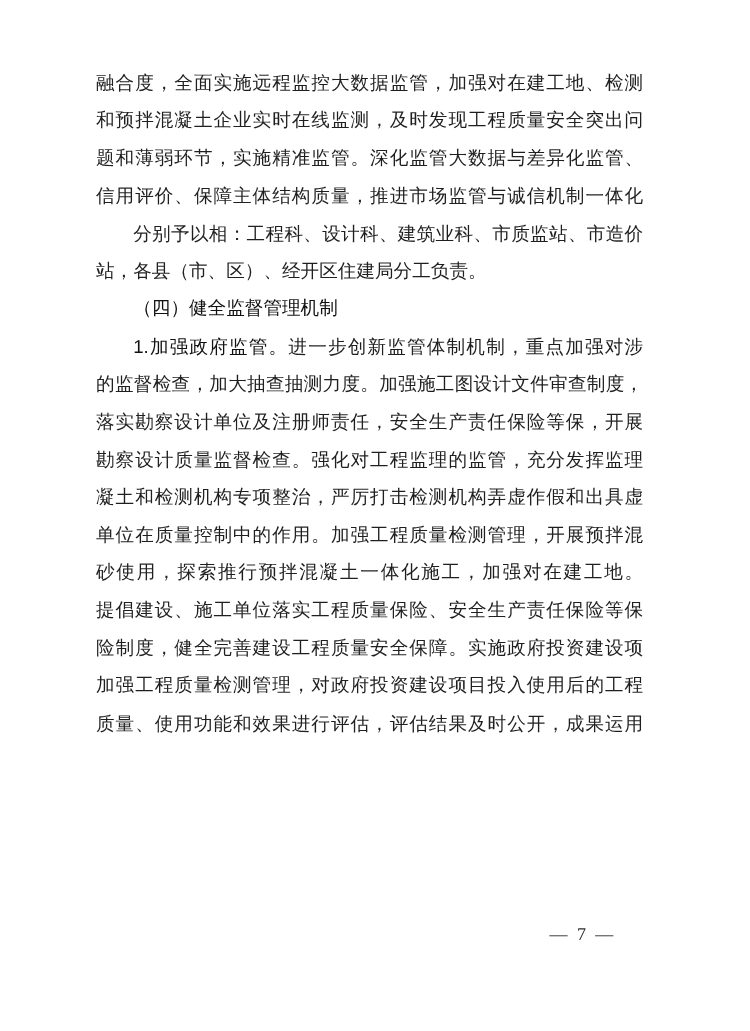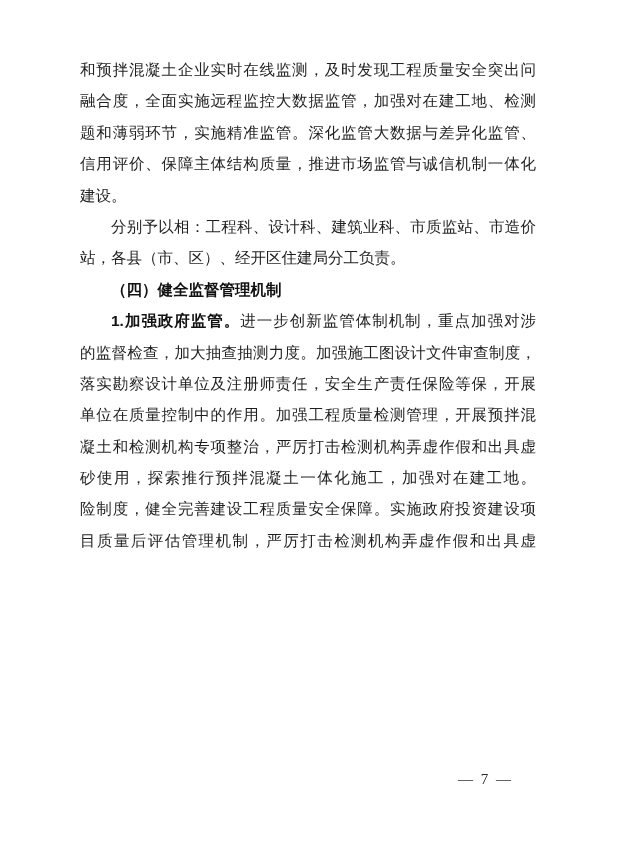--- a/index.html
+++ b/index.html
@@ -25,57 +25,59 @@
     line-height: 31.4px;
     font-size: 15.5px;
     text-align: justify;
     text-align-last: justify;
     overflow: hidden;
     letter-spacing: 0;
   }
   .line.short { text-align-last: left; }
   .line.indent { padding-left: 31px; }
   .bold {
-    font-weight: 700;
+    font-weight: 400;
     font-family: "Liberation Sans", "DejaVu Sans", sans-serif;
     color: #111111;
   }
   .page-number {
     position: absolute;
     top: 768px;
     left: 458px;
     font-size: 15px;
     line-height: 22px;
     letter-spacing: 2px;
     color: #2b2b2b;
     font-family: "Liberation Serif", "DejaVu Serif", serif;
   }
 </style>
 </head>
 <body>
 
 <div class="page">
   <div class="doc">
 
+    <div class="line">融合度，全面实施远程监控大数据监管，加强对在建工地、检测</div>
     <div class="line">和预拌混凝土企业实时在线监测，及时发现工程质量安全突出问</div>
-    <div class="line">融合度，全面实施远程监控大数据监管，加强对在建工地、检测</div>
     <div class="line">题和薄弱环节，实施精准监管。深化监管大数据与差异化监管、</div>
     <div class="line">信用评价、保障主体结构质量，推进市场监管与诚信机制一体化</div>
-    <div class="line short">建设。</div>
 
     <div class="line indent">分别予以相：工程科、设计科、建筑业科、市质监站、市造价</div>
     <div class="line short">站，各县（市、区）、经开区住建局分工负责。</div>
 
     <div class="line indent short bold">（四）健全监督管理机制</div>
 
     <div class="line indent"><span class="bold">1.加强政府监管。</span><span>进一步创新监管体制机制，重点加强对涉</span></div>
 
     <div class="line">的监督检查，加大抽查抽测力度。加强施工图设计文件审查制度，</div>
     <div class="line">落实勘察设计单位及注册师责任，安全生产责任保险等保，开展</div>
+    <div class="line">勘察设计质量监督检查。强化对工程监理的监管，充分发挥监理</div>
+    <div class="line">凝土和检测机构专项整治，严厉打击检测机构弄虚作假和出具虚</div>
     <div class="line">单位在质量控制中的作用。加强工程质量检测管理，开展预拌混</div>
-    <div class="line">凝土和检测机构专项整治，严厉打击检测机构弄虚作假和出具虚</div>
     <div class="line">砂使用，探索推行预拌混凝土一体化施工，加强对在建工地。</div>
+    <div class="line">提倡建设、施工单位落实工程质量保险、安全生产责任保险等保</div>
     <div class="line">险制度，健全完善建设工程质量安全保障。实施政府投资建设项</div>
-    <div class="line">目质量后评估管理机制，严厉打击检测机构弄虚作假和出具虚</div>
+    <div class="line">加强工程质量检测管理，对政府投资建设项目投入使用后的工程</div>
+    <div class="line">质量、使用功能和效果进行评估，评估结果及时公开，成果运用</div>
   </div>
 
   <div class="page-number">— 7 —</div>
 </div>
 
 </body></html>

